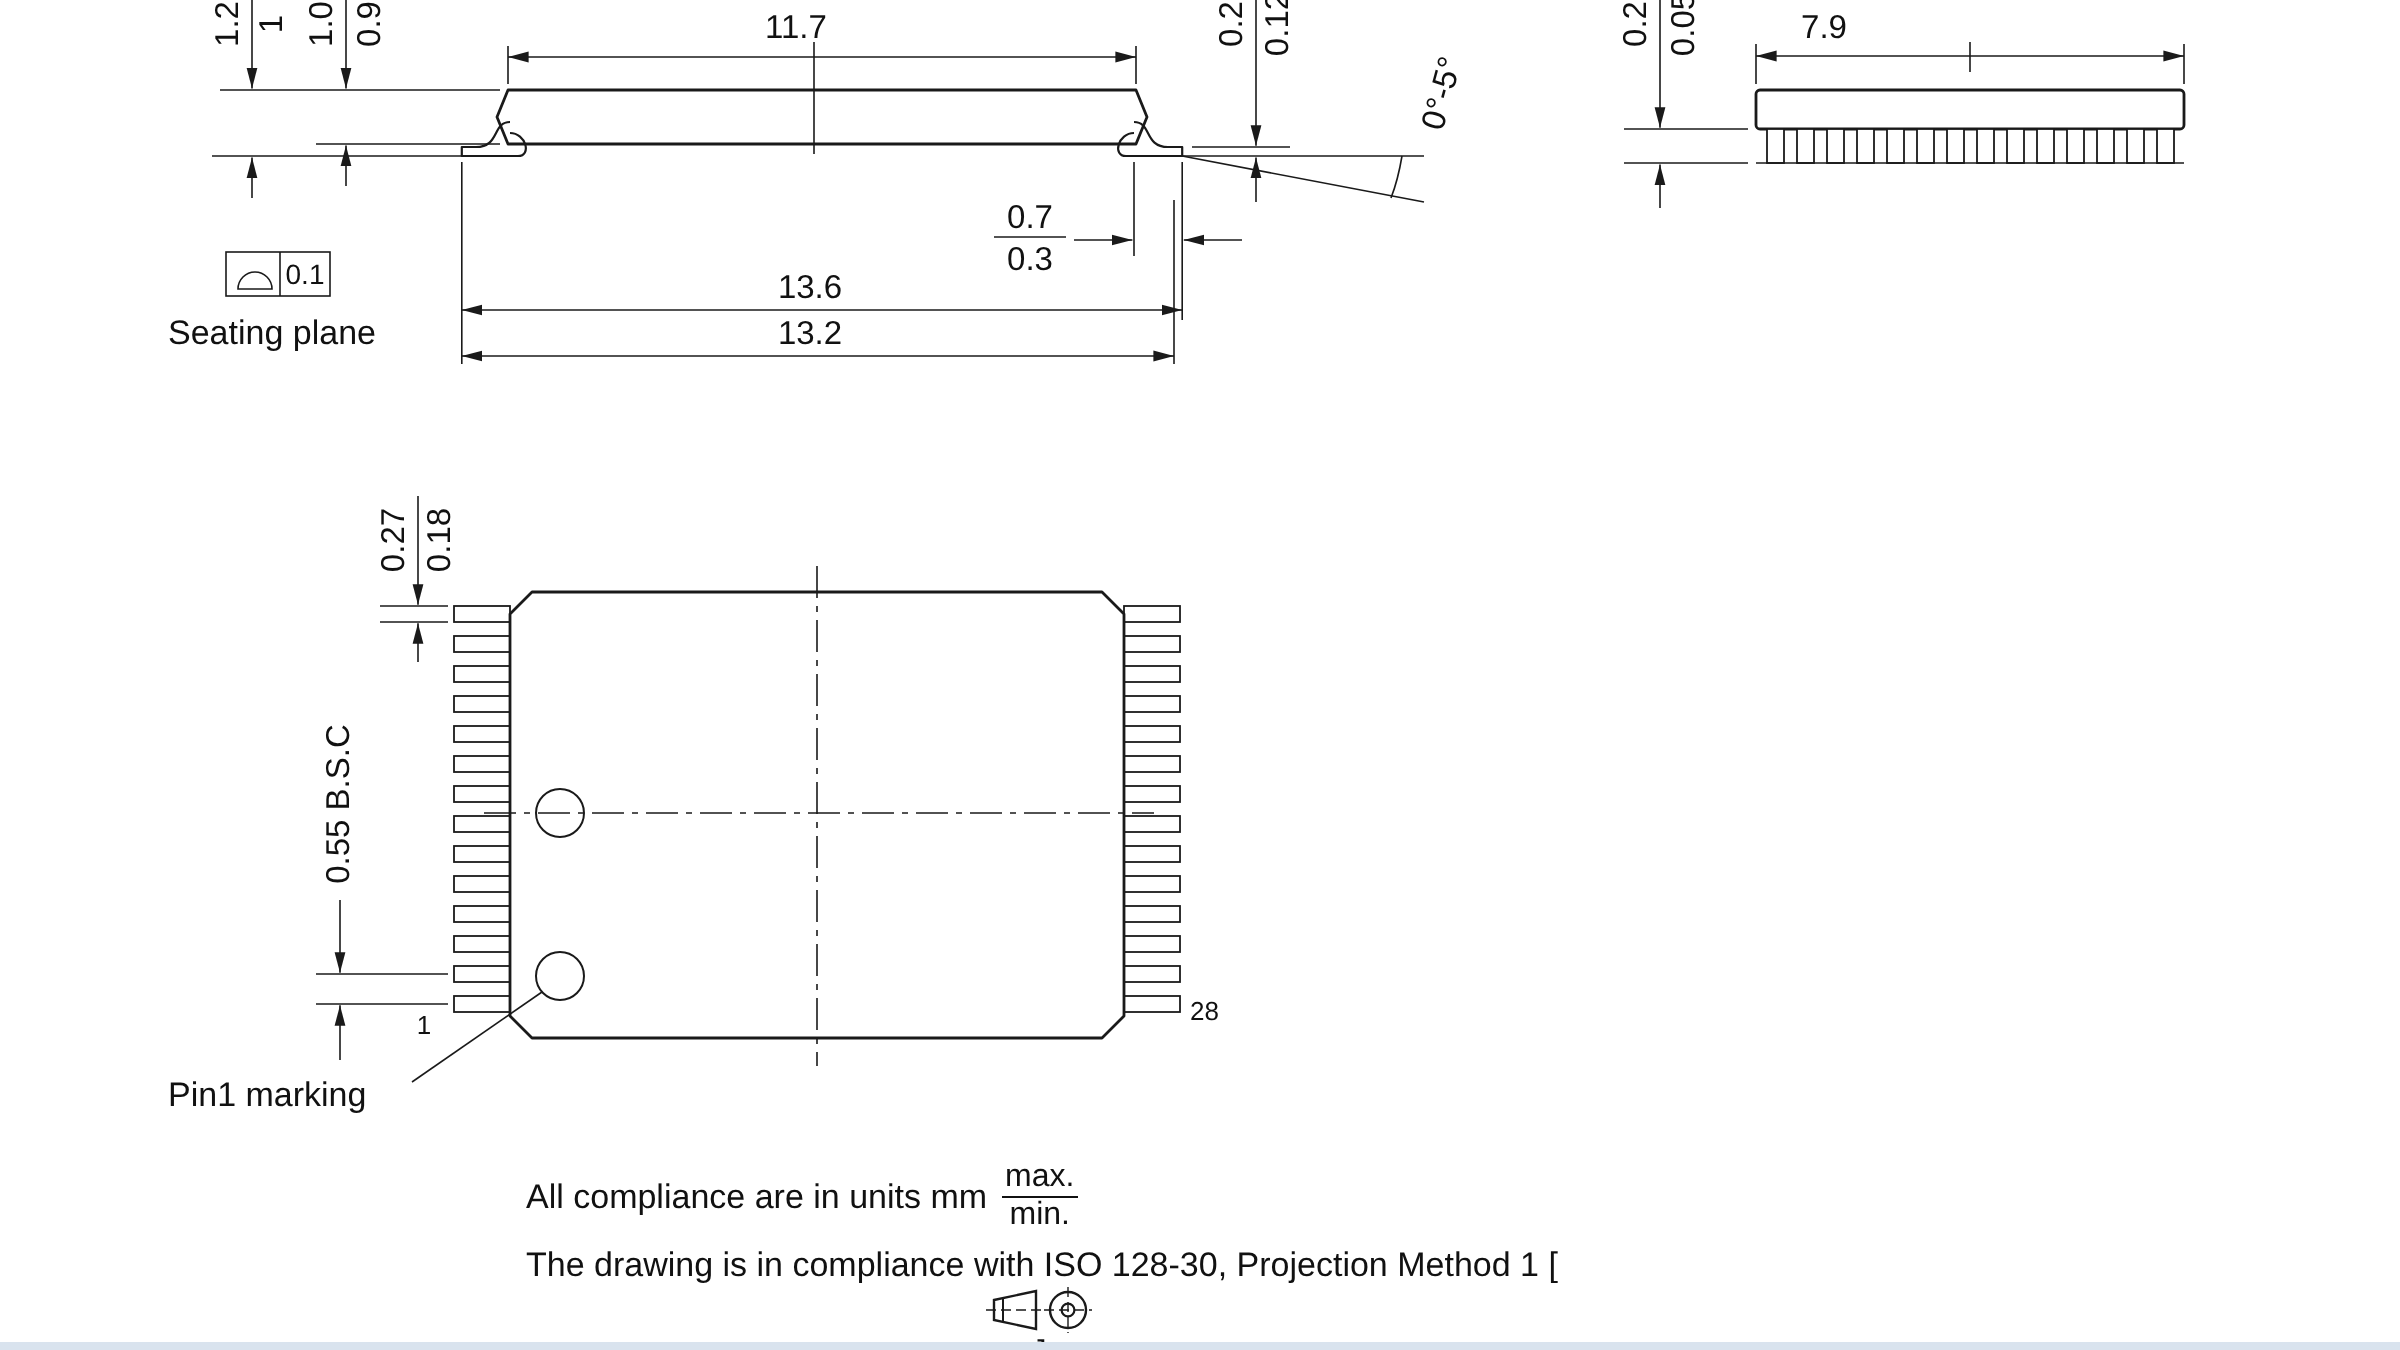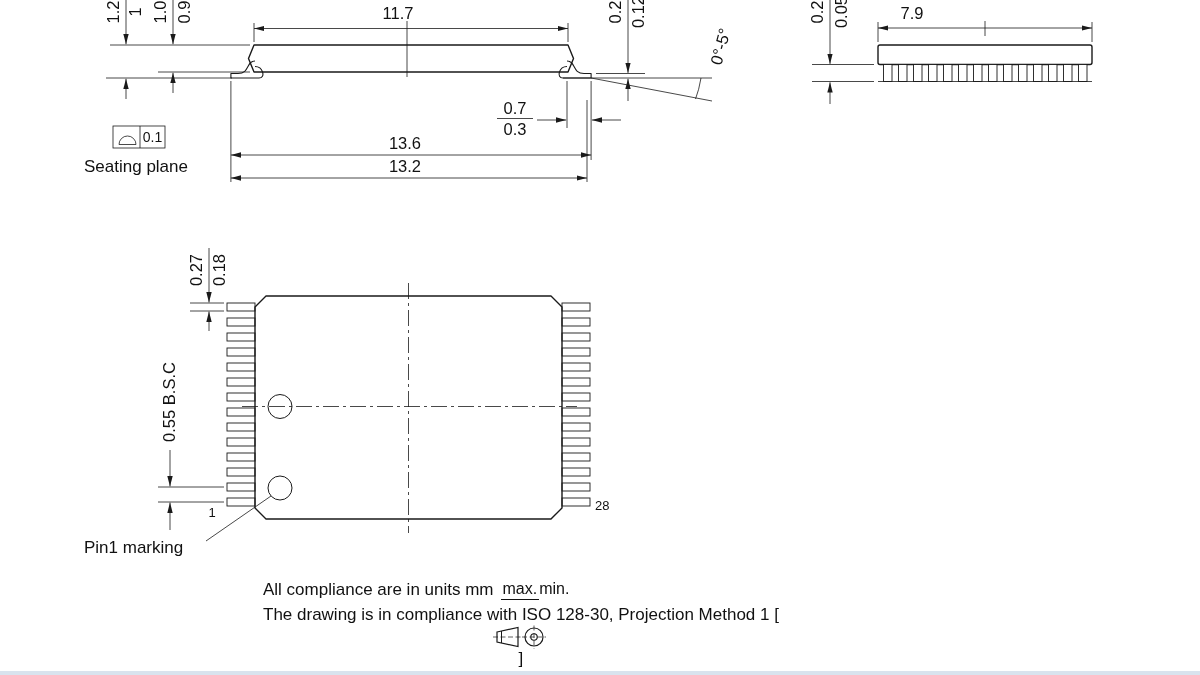--- a/index.html
+++ b/index.html
@@ -11,21 +11,21 @@
   .sm{font-size:13px;}
   .sm2{font-size:14px;text-anchor:middle;}
   .ol{stroke:#1a1a1a;stroke-width:1.4;fill:none;stroke-linejoin:round;}
   .ld{stroke:#1a1a1a;stroke-width:1.1;fill:none;stroke-linejoin:round;}
   .pin{stroke:#1a1a1a;stroke-width:0.9;fill:#ffffff;}
   .dl{stroke:#1a1a1a;stroke-width:0.8;fill:none;}
   .cl{stroke:#1a1a1a;stroke-width:0.8;fill:none;stroke-dasharray:16 4 3 4;}
   .notes{position:absolute;left:263px;top:580px;font-size:17px;color:#111;}
   .note-line{display:flex;align-items:center;white-space:pre;}
   .note-line + .note-line{margin-top:5px;flex-direction:column;}
-  .frac{display:inline-flex;flex-direction:row;text-align:center;font-size:16px;line-height:1.15;margin-left:7px;}
+  .frac{display:inline-flex;flex-direction:column;text-align:center;font-size:16px;line-height:1.15;margin-left:7px;}
   .frac-top{border-bottom:1.2px solid #111;padding:0 2px;}
   .proj-symbol{position:static;vertical-align:middle;margin:0 3px;}
   .bottom-edge{position:absolute;left:0;bottom:0;width:1200px;height:4px;background:#d9e3ee;}
 </style>
 </head>
 <body>
 
 <div class="stage">
 
 <svg width="1200" height="675" viewBox="0 0 1200 675">

